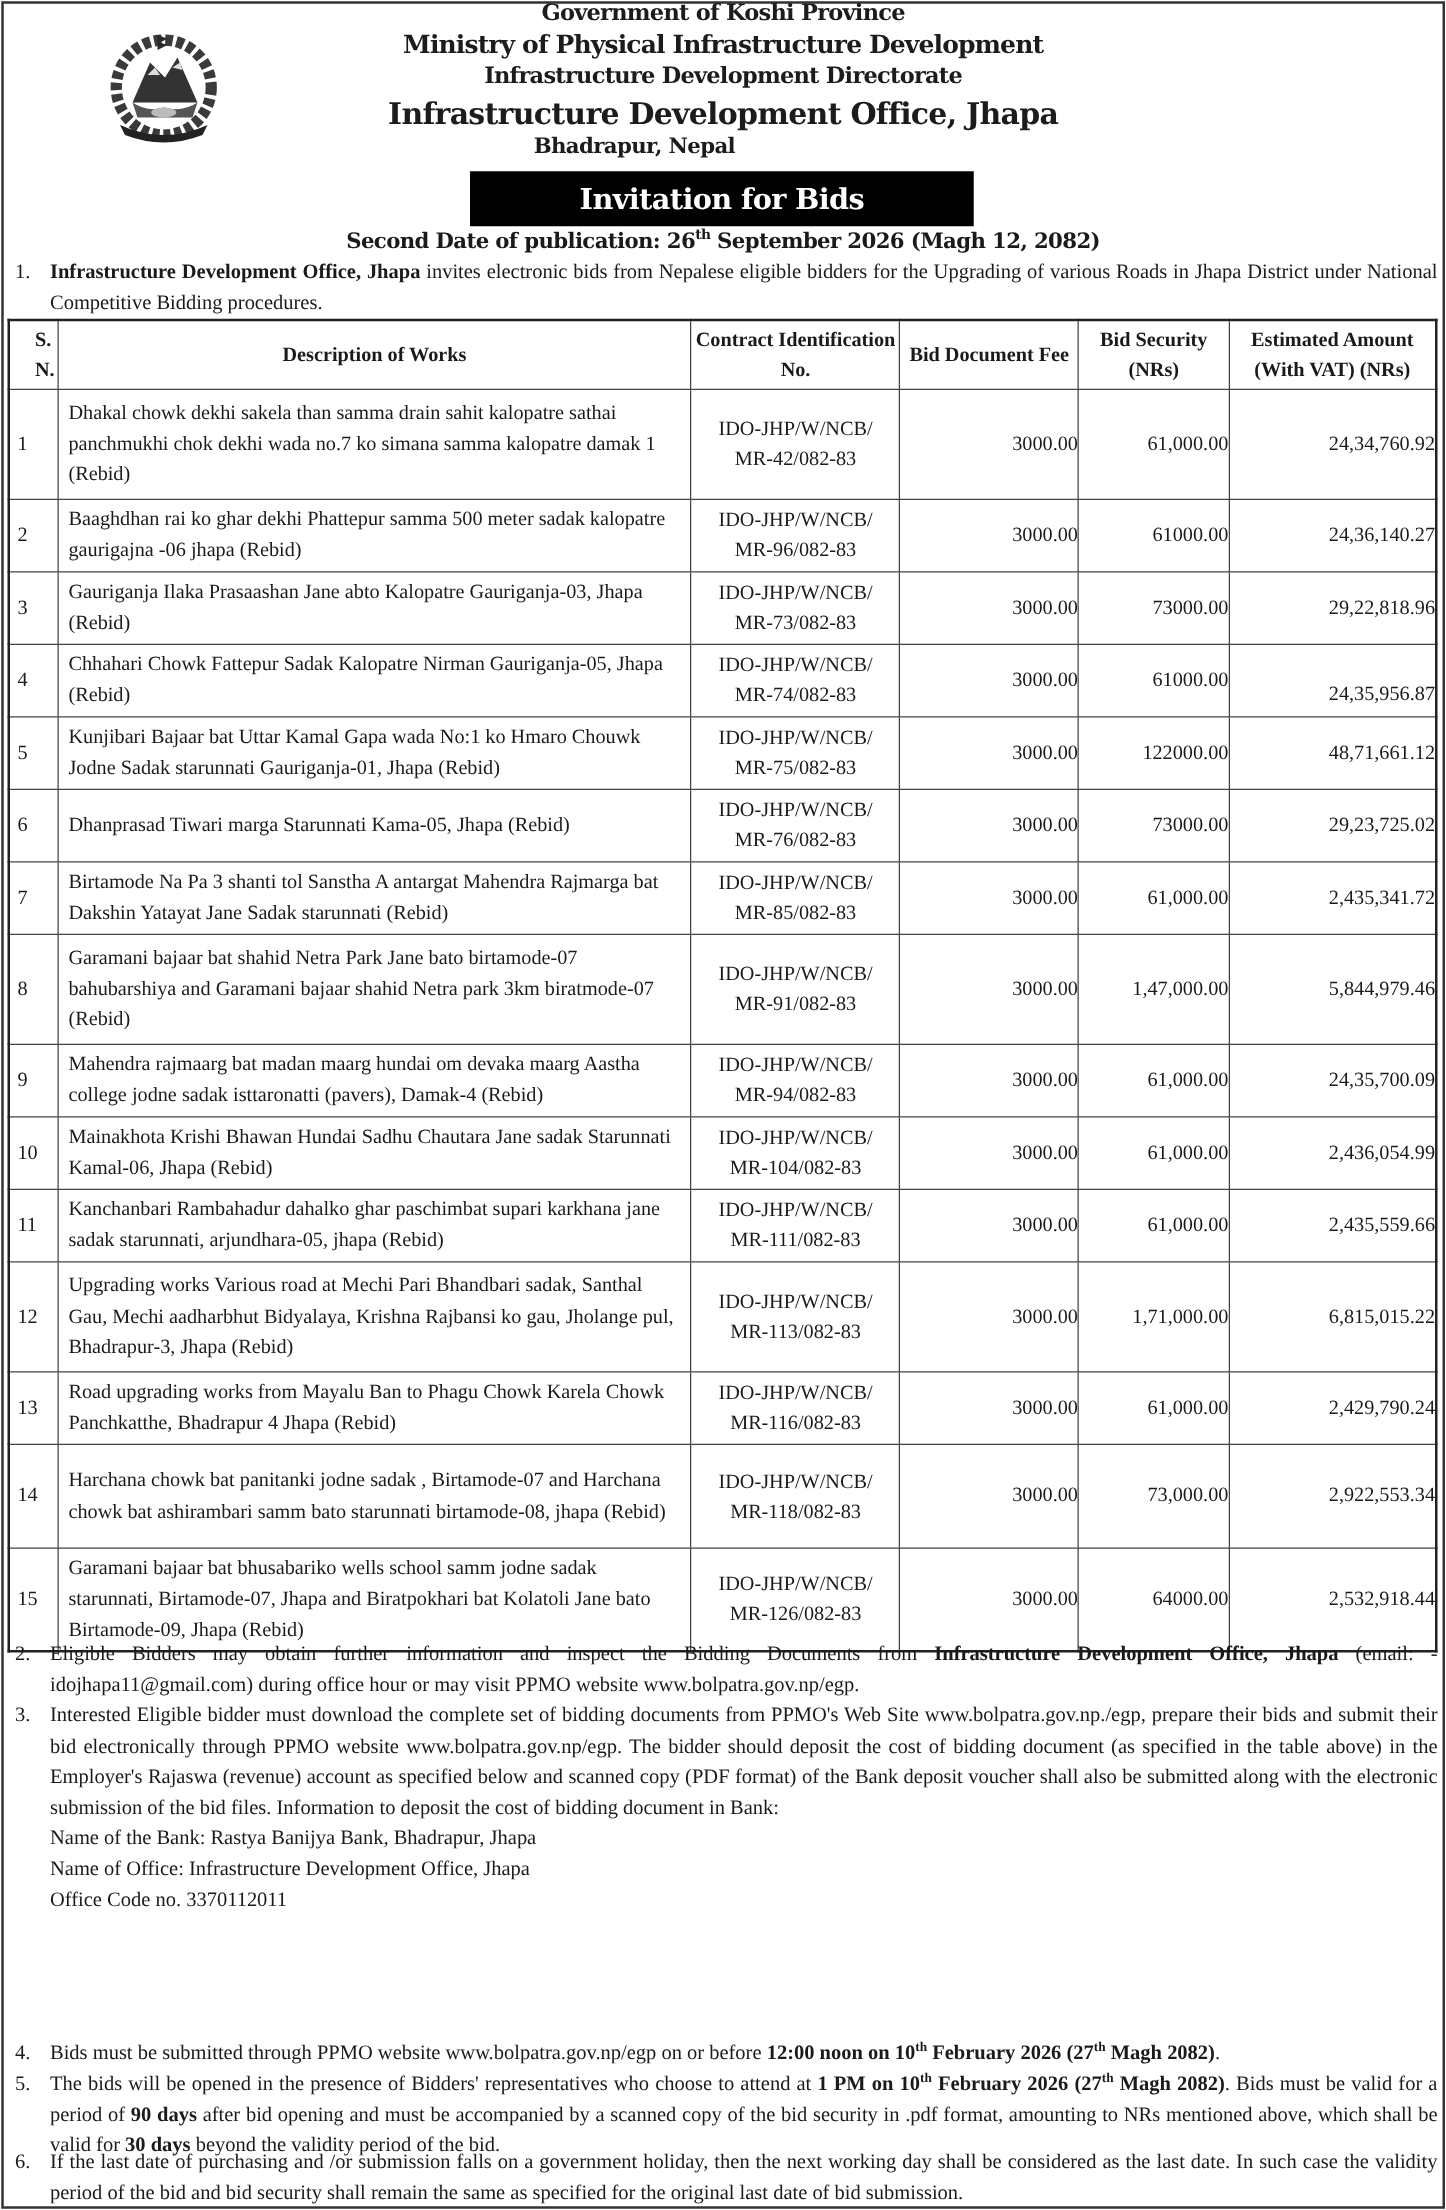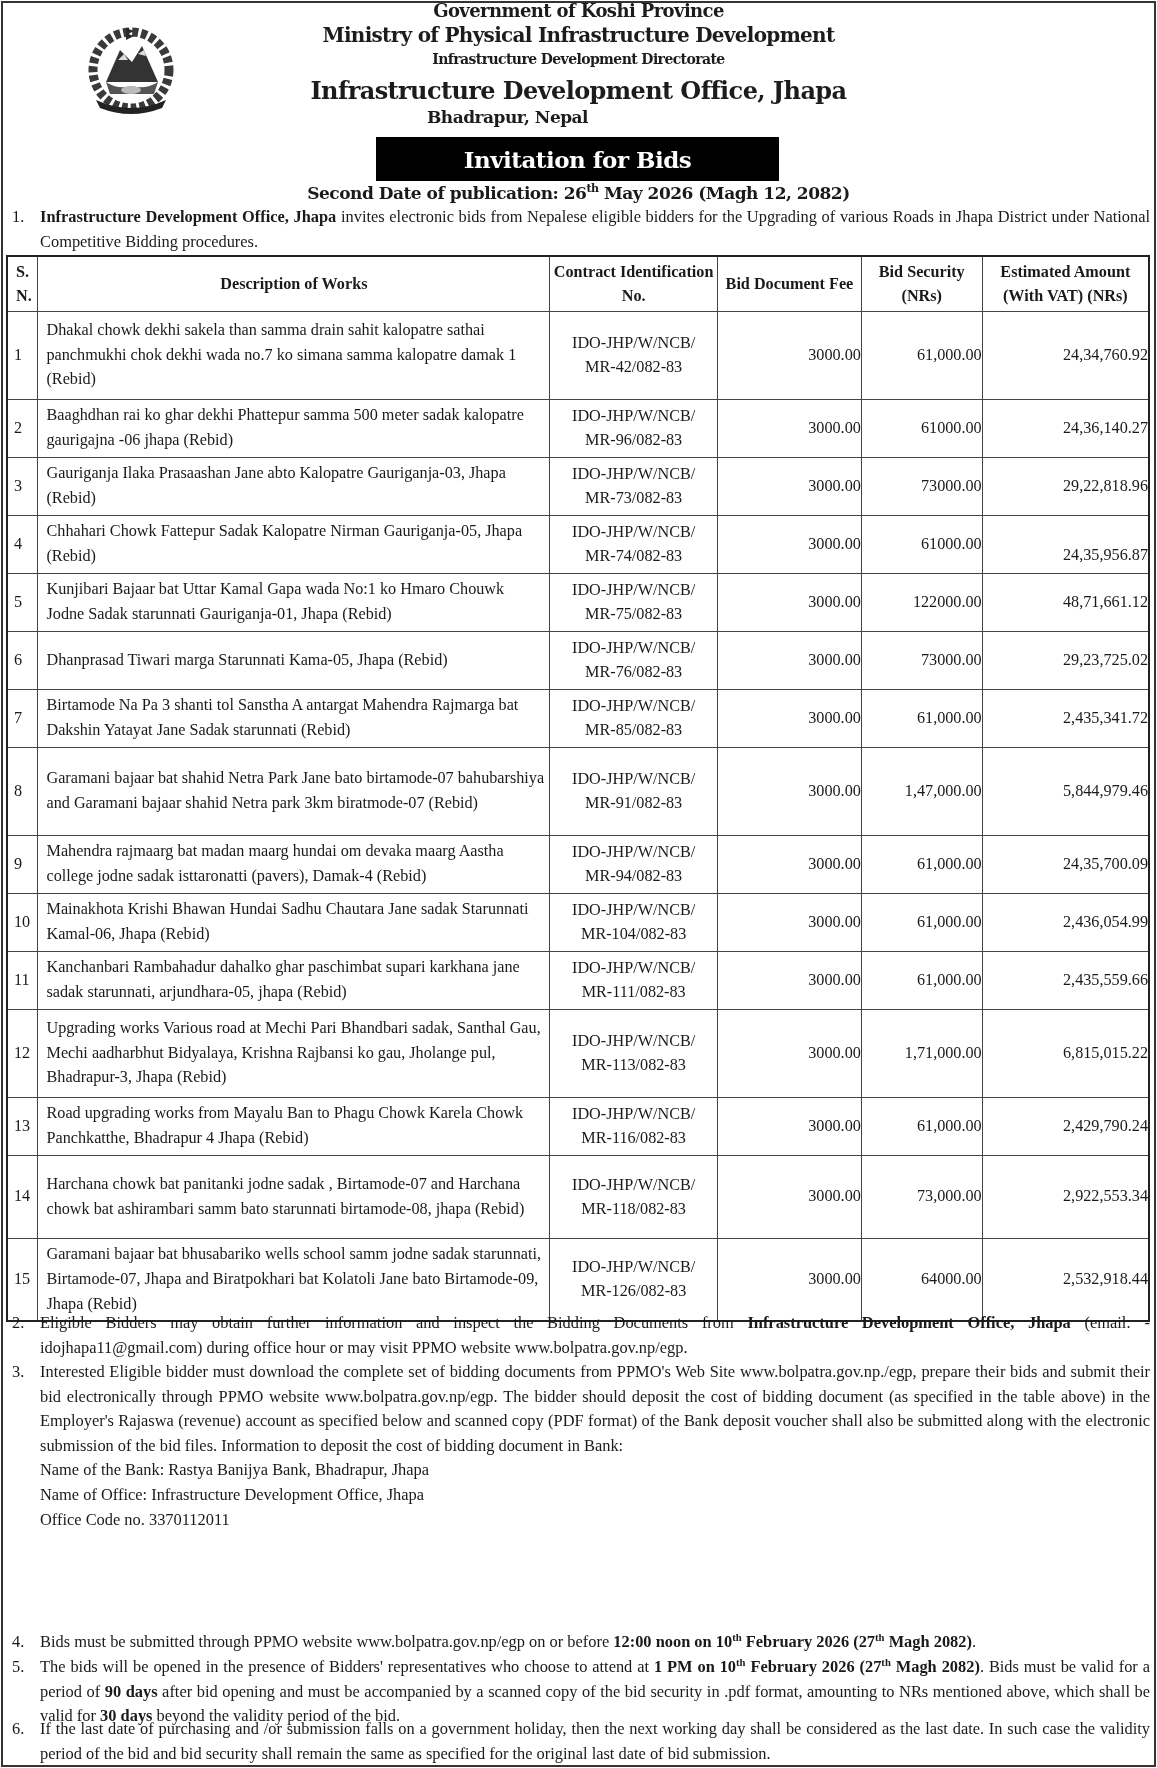--- a/index.html
+++ b/index.html
@@ -17,21 +17,21 @@
   .emblem {
     position: absolute; left: 88px; top: 24px; width: 86px; height: 94px;
   }
   .header-block {
     position: absolute; left: 0; top: 0; width: 1157px; text-align: center;
     font-family: "DejaVu Serif", serif; font-weight: bold; color: #1c1c1c;
   }
   .hl { display: block; line-height: 1; white-space: nowrap; }
   .h-gov   { position: absolute; left: 0; width: 1157px; top: 2px;  font-size: 18px; letter-spacing: -0.6px; }
   .h-min   { position: absolute; left: 0; width: 1157px; top: 25px; font-size: 20px; letter-spacing: -0.7px; }
-  .h-dir   { position: absolute; left: 0; width: 1157px; top: 52px; font-size: 14px; letter-spacing: -0.6px; }
+  .h-dir   { position: absolute; left: 0; width: 1157px; top: 52px; font-size: 18px; letter-spacing: -0.6px; }
   .h-off   { position: absolute; left: 0; width: 1157px; top: 79px; font-size: 24px; letter-spacing: -0.6px; }
   .h-loc   { position: absolute; left: 0; width: 1015px; top: 109px; font-size: 17px; letter-spacing: -0.5px; }
   .ifb-box {
     position: absolute; left: 376px; top: 137px; width: 403px; height: 44px;
     background: #000; color: #fff; display: flex; align-items: center; justify-content: center;
     font-family: "DejaVu Serif", serif; font-weight: bold; font-size: 23px; letter-spacing: -0.5px;
   }
   .pubdate {
     position: absolute; left: 0; top: 183px; width: 1157px; text-align: center;
     font-family: "DejaVu Serif", serif; font-weight: bold; font-size: 17px; letter-spacing: -0.5px;
@@ -48,21 +48,21 @@
   table.works {
     position: absolute; left: 6px; top: 255px; width: 1144px;
     border-collapse: collapse; border: 2px solid #222;
     font-size: 16.2px; line-height: 24.6px;
   }
   table.works th, table.works td { border: 1px solid #444; }
   table.works th {
     font-weight: bold; text-align: center; vertical-align: middle; line-height: 24px; padding: 0 2px;
   }
   table.works tr.head { height: 55px; }
-  table.works th.sn { text-align: left; padding-left: 8px; margin-left: 36px; }
+  table.works th.sn { text-align: left; padding-left: 20px; margin-left: 36px; }
   td.sn { text-align: left; padding-left: 6px; vertical-align: middle; }
   td.desc { text-align: left; padding: 2px 4px 2px 8px; vertical-align: middle; }
   td.cid { text-align: center; vertical-align: middle; line-height: 24px; }
   td.num { text-align: right; vertical-align: middle; }
   td.bottom { vertical-align: bottom; padding-bottom: 5px; }
   .p2 { top: 1311px; }
   .p3 { top: 1360px; }
   .bank-line { display: block; }
   .p4 { top: 1680px; }
   .p5 { top: 1705px; }
@@ -86,21 +86,21 @@
 <div class="header-block">
   <span class="hl h-gov">Government of Koshi Province</span>
   <span class="hl h-min">Ministry of Physical Infrastructure Development</span>
   <span class="hl h-dir">Infrastructure Development Directorate</span>
   <span class="hl h-off">Infrastructure Development Office, Jhapa</span>
   <span class="hl h-loc">Bhadrapur, Nepal</span>
 </div>
 
 <div class="ifb-box">Invitation for Bids</div>
 
-<div class="pubdate"><span>Second Date of publication: 26</span><sup>th</sup><span> May 2026 (Magh 12, 2082)</span></div>
+<div class="pubdate"><span>Second Date of publication: 26</span><sup>th</sup><span> September 2026 (Magh 12, 2082)</span></div>
 
 <div class="para p1">
   <span class="num">1.</span>
   <span class="txt"><b>Infrastructure Development Office, Jhapa</b><span> invites electronic bids from Nepalese eligible bidders for the Upgrading of various Roads in Jhapa District under National Competitive Bidding procedures.</span></span>
 </div>
 
 <table class="works">
   <colgroup>
     <col style="width:31px">
     <col style="width:513px">

